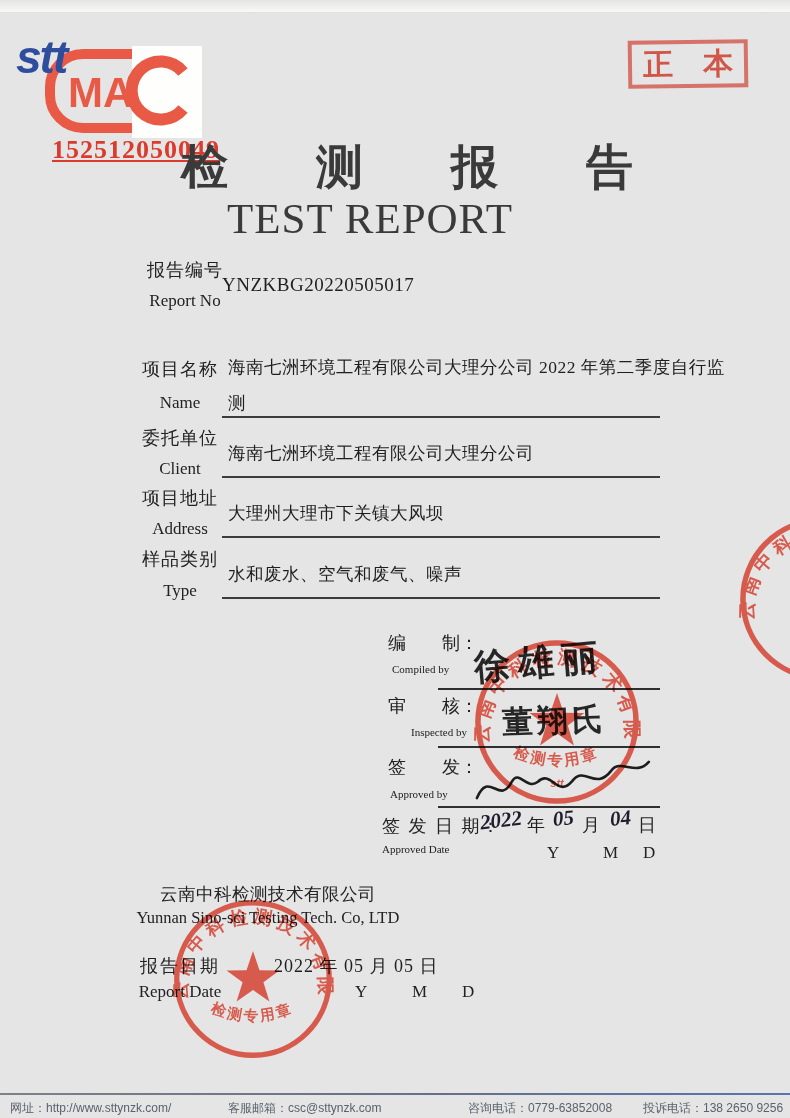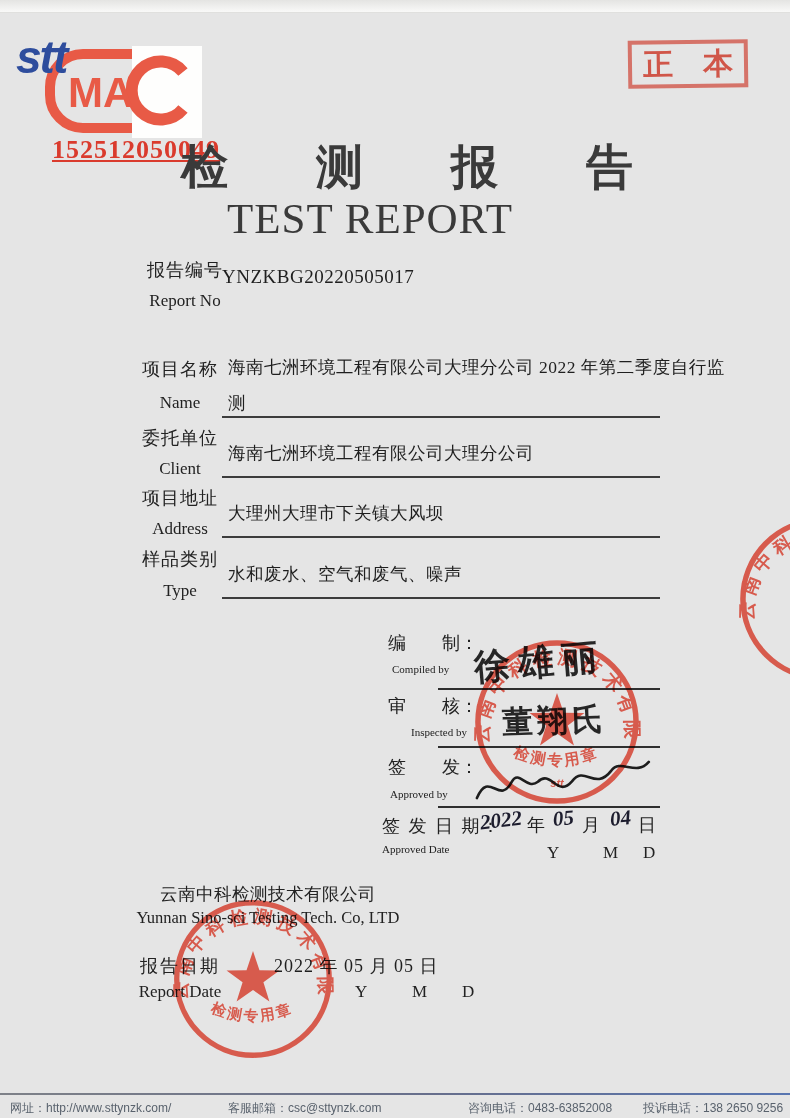--- a/index.html
+++ b/index.html
@@ -70,21 +70,21 @@
 
   <div class="abs copy-stamp">
     <span>正本</span>
   </div>
 
   <div class="abs title-cn">检测报告</div>
   <div class="abs title-en">TEST REPORT</div>
 
   <div class="abs lbl-cn" style="left:130px;top:258px;">报告编号</div>
   <div class="abs lbl-en" style="left:130px;top:291px;">Report No</div>
-  <div class="abs fval" style="left:222px;top:266px;font-size:19px;">YNZKBG20220505017</div>
+  <div class="abs fval" style="left:222px;top:274px;font-size:19px;">YNZKBG20220505017</div>
 
   <div class="abs lbl-cn" style="left:125px;top:357px;">项目名称</div>
   <div class="abs lbl-en" style="left:125px;top:393px;">Name</div>
   <div class="abs fval" style="left:228px;top:355px;">海南七洲环境工程有限公司大理分公司 2022 年第二季度自行监</div>
   <div class="abs fval" style="left:228px;top:391px;">测</div>
   <div class="abs uline" style="left:222px;top:416px;width:438px;"></div>
 
   <div class="abs lbl-cn" style="left:125px;top:426px;">委托单位</div>
   <div class="abs lbl-en" style="left:125px;top:459px;">Client</div>
   <div class="abs fval" style="left:228px;top:441px;">海南七洲环境工程有限公司大理分公司</div>
@@ -175,19 +175,19 @@
   </svg>
 
   <div class="abs footer-line"></div>
   <div class="abs footer-item" style="left:10px;">
     <span>网址：</span><span>http://www.sttynzk.com/</span>
   </div>
   <div class="abs footer-item" style="left:228px;">
     <span>客服邮箱：</span><span>csc@sttynzk.com</span>
   </div>
   <div class="abs footer-item" style="left:468px;">
-    <span>咨询电话：</span><span>0483-63852008</span>
+    <span>咨询电话：</span><span>0779-63852008</span>
   </div>
   <div class="abs footer-item" style="left:643px;">
     <span>投诉电话：</span><span>138 2650 9256</span>
   </div>
 
 </div>
 
 </body></html>

